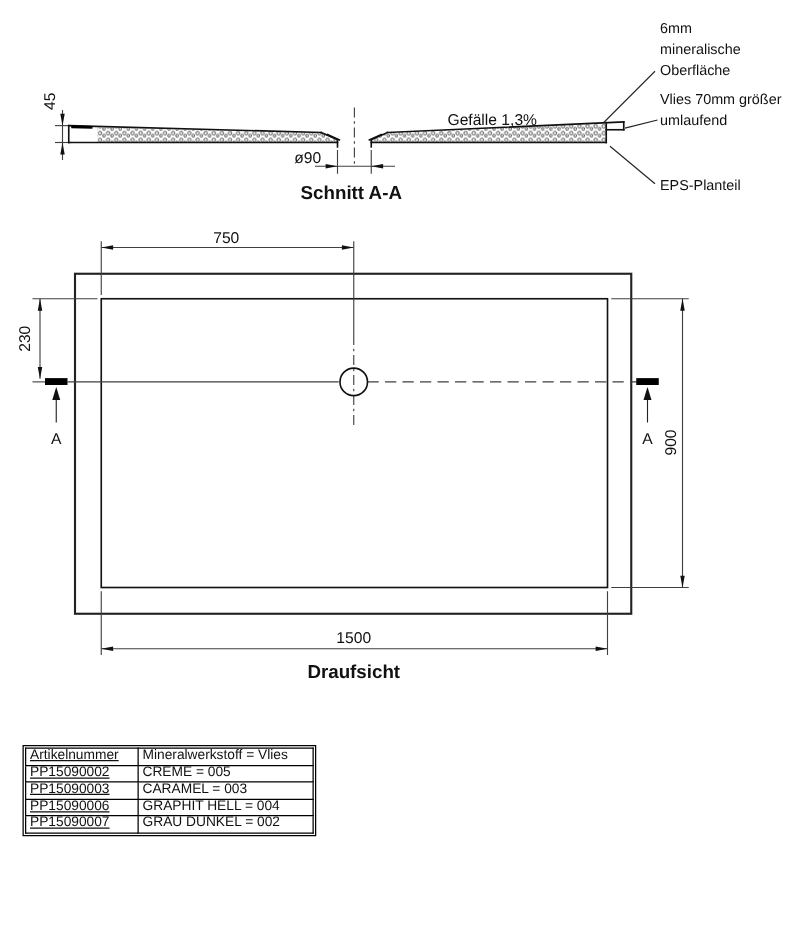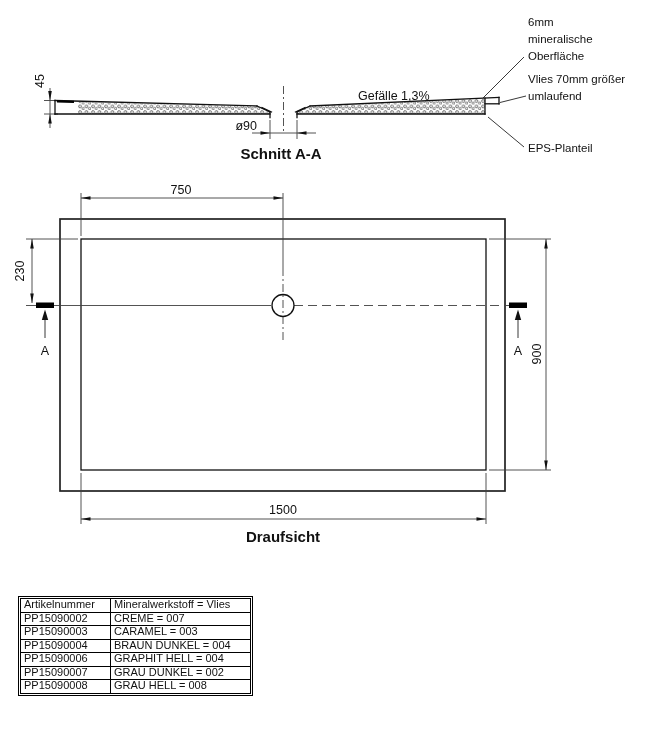--- a/index.html
+++ b/index.html
@@ -17,21 +17,21 @@
   .bar{fill:#000;stroke:none;}
   .t12{font-size:12.5px;}
   .t11{font-size:11.5px;}
   .ttl{font-size:15px;font-weight:bold;}
   .table-wrap{position:absolute;left:18px;top:596px;border:1px solid #000;
               padding:1px;background:#fff;}
   table.art{border-collapse:collapse;}
   table.art th,table.art td{border:1px solid #000;font-size:11px;line-height:11.5px;
               font-weight:normal;text-align:left;padding:0 4px 1px 3px;
               white-space:nowrap;color:#111;}
-  table.art th.c1,table.art td.c1{min-width:82px;}
+  table.art th.c1,table.art td.c1{min-width:82px;text-decoration:underline;}
   table.art th.c2,table.art td.c2{min-width:132px;}
 </style>
 </head>
 <body>
 
 <div class="page">
 
   <svg width="649" height="575" viewBox="0 0 649 575">
     <defs>
       <pattern id="epsDots" width="6.5" height="5.5" patternUnits="userSpaceOnUse">
@@ -170,39 +170,31 @@
     <table class="art">
       <thead>
         <tr>
           <th class="c1">Artikelnummer</th>
           <th class="c2">Mineralwerkstoff = Vlies</th>
         </tr>
       </thead>
       <tbody>
         <tr>
           <td class="c1">PP15090002</td>
-          <td class="c2">CREME = 007</td>
+          <td class="c2">CREME = 005</td>
         </tr>
         <tr>
           <td class="c1">PP15090003</td>
           <td class="c2">CARAMEL = 003</td>
         </tr>
         <tr>
-          <td class="c1">PP15090004</td>
-          <td class="c2">BRAUN DUNKEL = 004</td>
-        </tr>
-        <tr>
           <td class="c1">PP15090006</td>
           <td class="c2">GRAPHIT HELL = 004</td>
         </tr>
         <tr>
           <td class="c1">PP15090007</td>
           <td class="c2">GRAU DUNKEL = 002</td>
-        </tr>
-        <tr>
-          <td class="c1">PP15090008</td>
-          <td class="c2">GRAU HELL = 008</td>
         </tr>
       </tbody>
     </table>
   </div>
 
 </div>
 
 </body></html>

